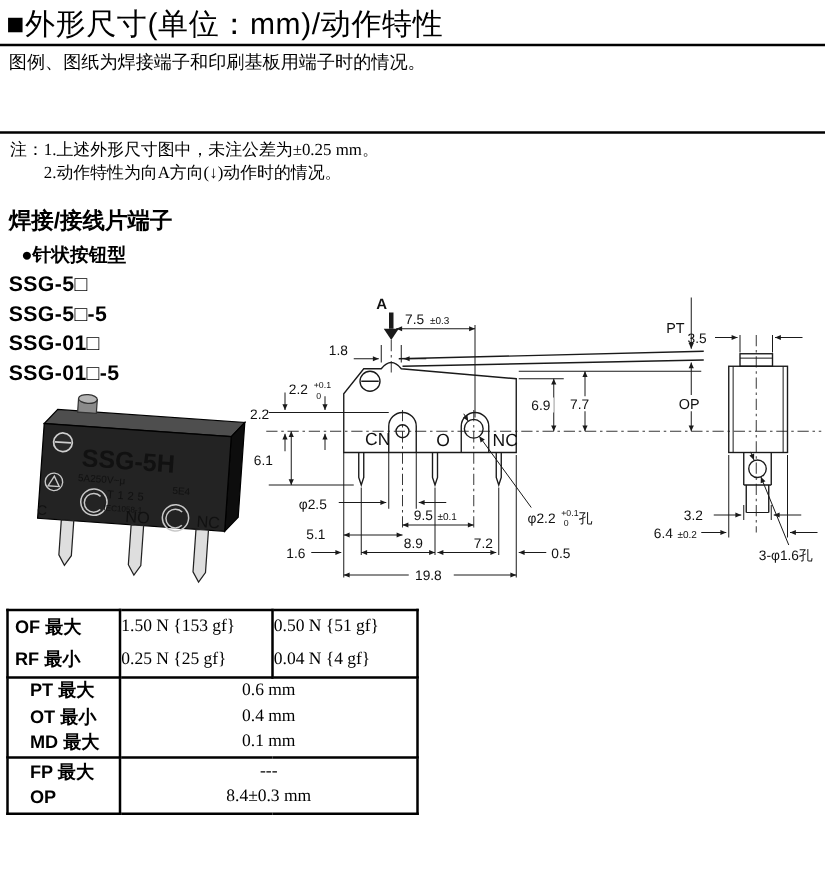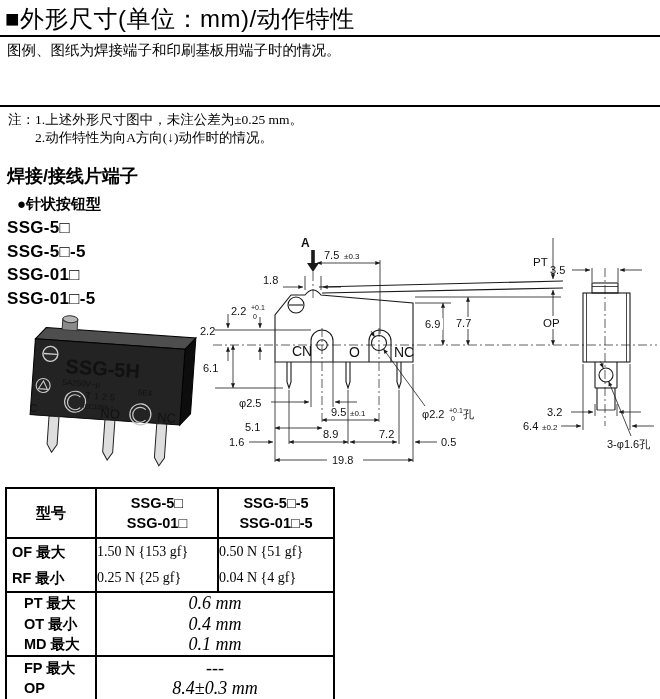--- a/index.html
+++ b/index.html
@@ -31,21 +31,21 @@
   #spec{position:absolute;left:5px;top:487px;width:326px;border-collapse:collapse;table-layout:fixed;}
   #spec td{border:2.5px solid #000;padding:0;vertical-align:middle;}
   #spec .c1{width:88px;}
   #spec .c2{width:120px;}
   #spec .c3{width:114px;}
   .hmod{text-align:center;font-size:15px;font-weight:600;}
   .hmods{text-align:center;font-size:14.5px;font-weight:700;line-height:20px;}
   .lbl{font-size:14.5px;font-weight:700;padding-left:5px;line-height:26px;}
   .lbl3{font-size:14.5px;font-weight:700;padding-left:17px;line-height:20.5px;}
   .val{font-family:"Liberation Serif",serif;font-size:14px;text-align:left;line-height:26px;}
-  .val3{font-family:"Liberation Serif",serif;font-size:18px;text-align:center;line-height:20.5px;font-style:italic;}
+  .val3{font-family:"Liberation Serif",serif;font-size:14px;text-align:center;line-height:20.5px;}
   .rowh1{height:50px;} .rowh2{height:48px;} .rowh3{height:62px;} .rowh4{height:45px;}
 </style>
 </head>
 <body>
 
 <div class="abs" id="title">■外形尺寸(单位：mm)/动作特性</div>
 <div class="abs rule1"></div>
 
 <div class="abs" id="intro">
   <div>图例、图纸为焊接端子和印刷基板用端子时的情况。</div>
@@ -264,31 +264,20 @@
     <line class="thin" x1="459" y1="196" x2="437" y2="196" marker-end="url(#arE)"></line>
 
     <line class="thin" x1="436" y1="206" x2="413.7" y2="151.5" marker-end="url(#arE)"></line>
     <line class="thin" x1="405.5" y1="131.5" x2="408.2" y2="138" marker-end="url(#arE)"></line>
     <text class="dt" x="412" y="218">3-φ1.6孔</text>
   </g>
 </svg>
 
 <table id="spec">
   <tbody>
-      <tr class="rowh1">
-    <td class="c1 hmod">型号</td>
-    <td class="c2 hmods">
-      <div>SSG-5□</div>
-      <div>SSG-01□</div>
-    </td>
-    <td class="c3 hmods">
-      <div>SSG-5□-5</div>
-      <div>SSG-01□-5</div>
-    </td>
-  </tr>
   <tr class="rowh2">
     <td class="c1">
       <div class="lbl">OF 最大</div>
       <div class="lbl">RF 最小</div>
     </td>
     <td class="c2">
       <div class="val">1.50 N {153 gf}</div>
       <div class="val">0.25 N {25 gf}</div>
     </td>
     <td class="c3">

